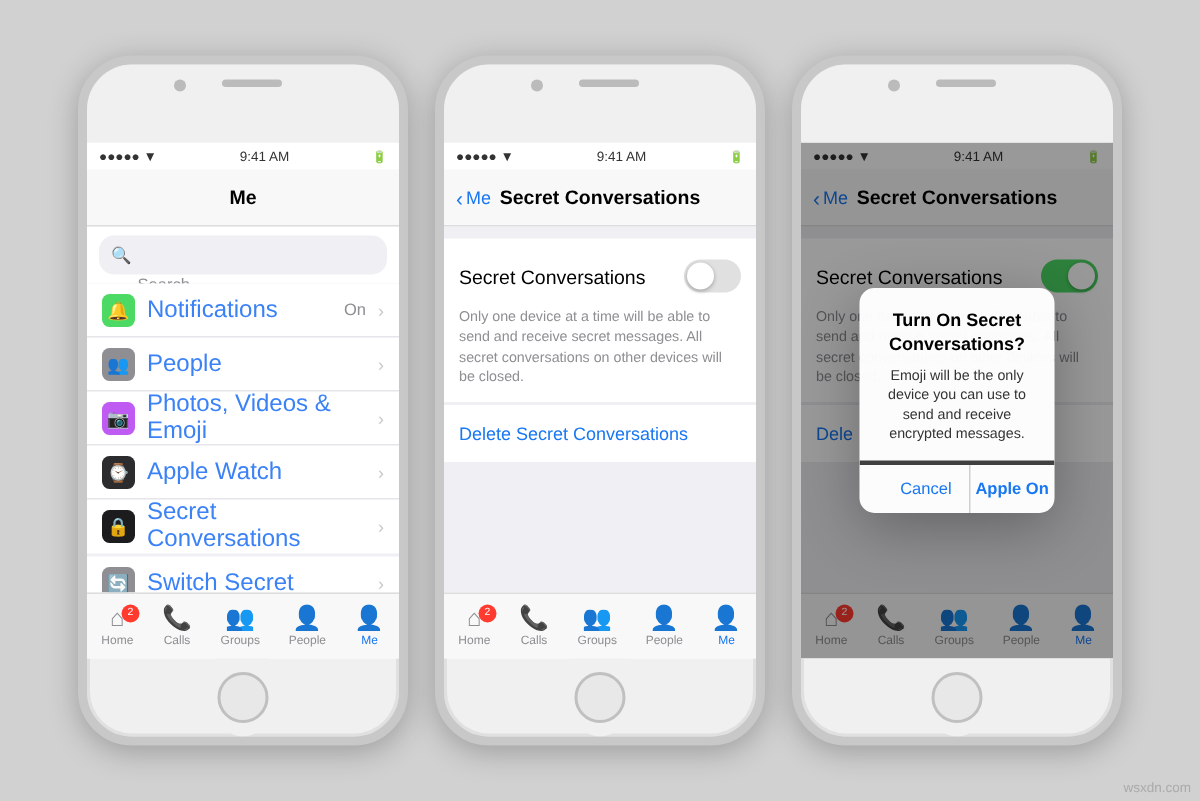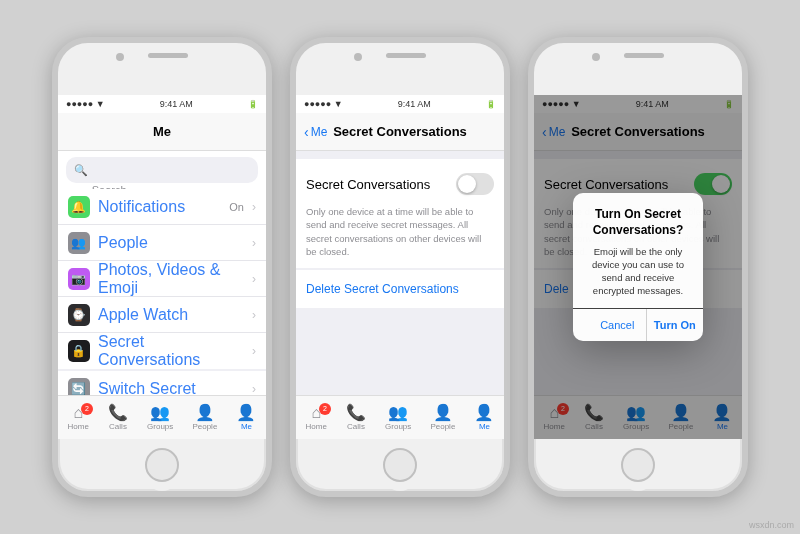--- a/index.html
+++ b/index.html
@@ -341,21 +341,21 @@
     }
 
     .dialog-message {
       font-size: 9.5px;
       color: #333;
       line-height: 1.4;
     }
 
     .dialog-buttons {
       display: flex;
-      border-top: 1px solid #404040;
+      border-top: 3px solid #404040;
       padding-left: 16px;
     }
 
     .dialog-btn {
       flex: 1;
       height: 32px;
       display: flex;
       align-items: center;
       justify-content: center;
       font-size: 11px;
@@ -625,21 +625,21 @@
     </div>
 
     <div class="overlay">
       <div class="dialog">
         <div class="dialog-body">
           <div class="dialog-title">Turn On Secret Conversations?</div>
           <div class="dialog-message">Emoji will be the only device you can use to send and receive encrypted messages.</div>
         </div>
         <div class="dialog-buttons">
           <div class="dialog-btn cancel">Cancel</div>
-          <div class="dialog-btn confirm">Turn On</div>
+          <div class="dialog-btn confirm">Apple On</div>
         </div>
       </div>
     </div>
 
     <div class="tab-bar">
       <div class="tab-item">
         <div class="tab-badge">2</div>
         <span class="tab-icon">⌂</span>
         <span>Home</span>
       </div>

